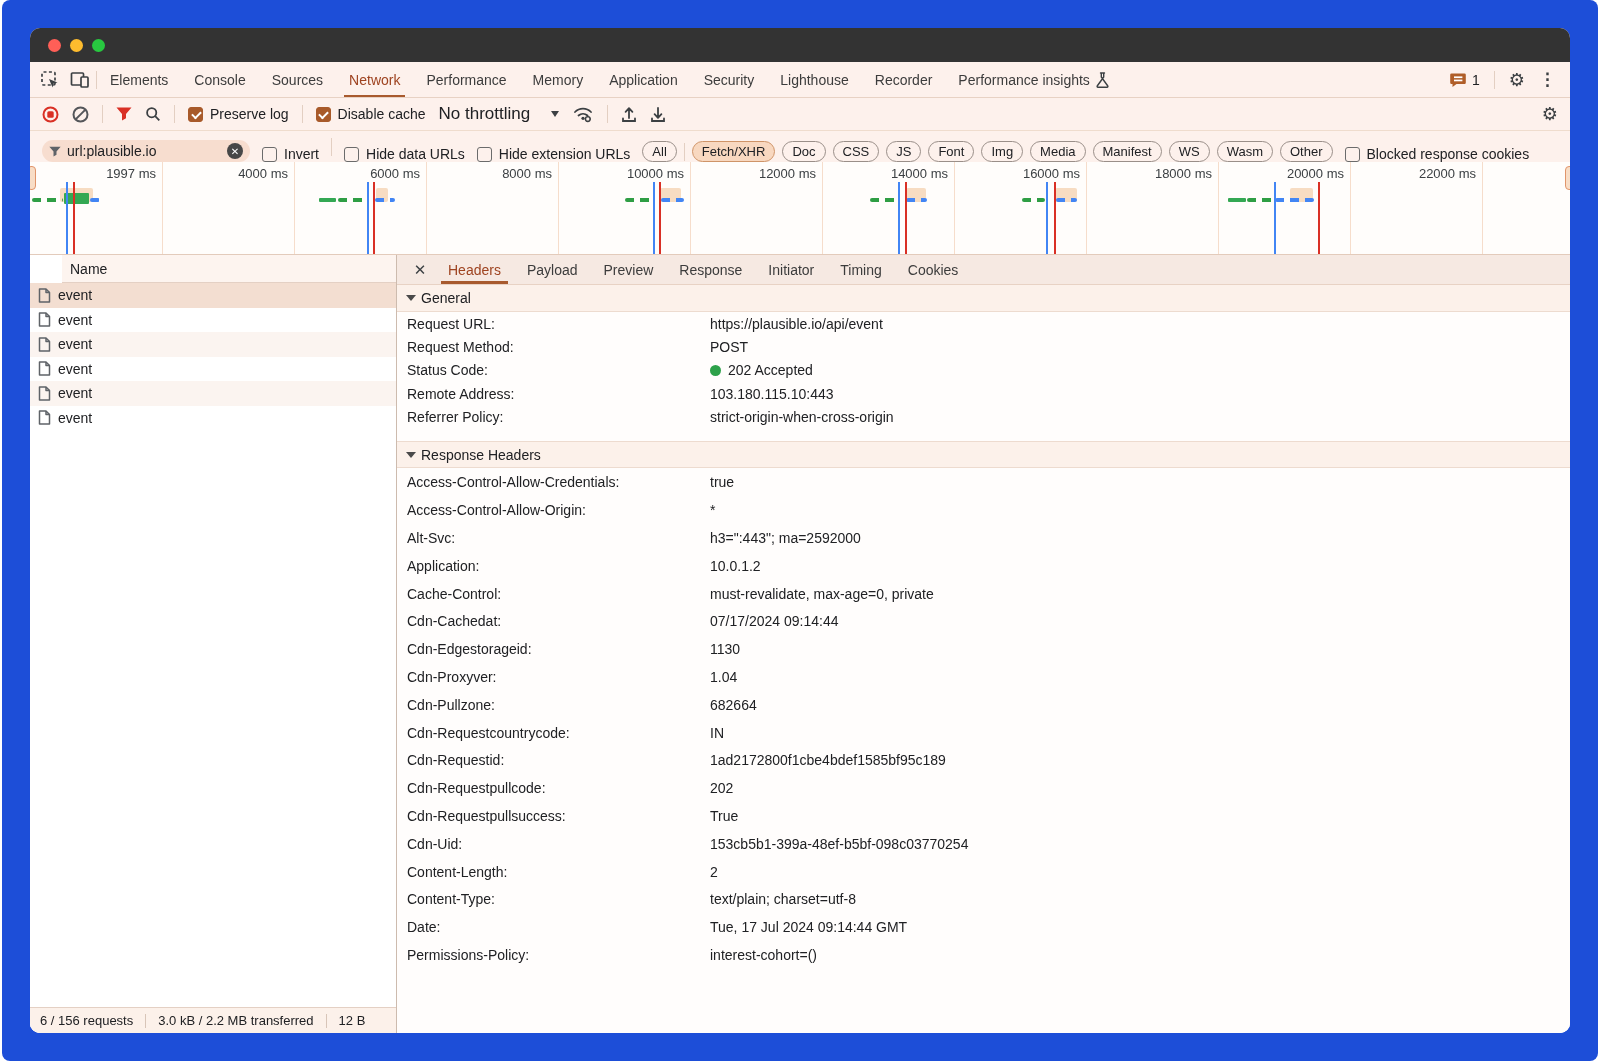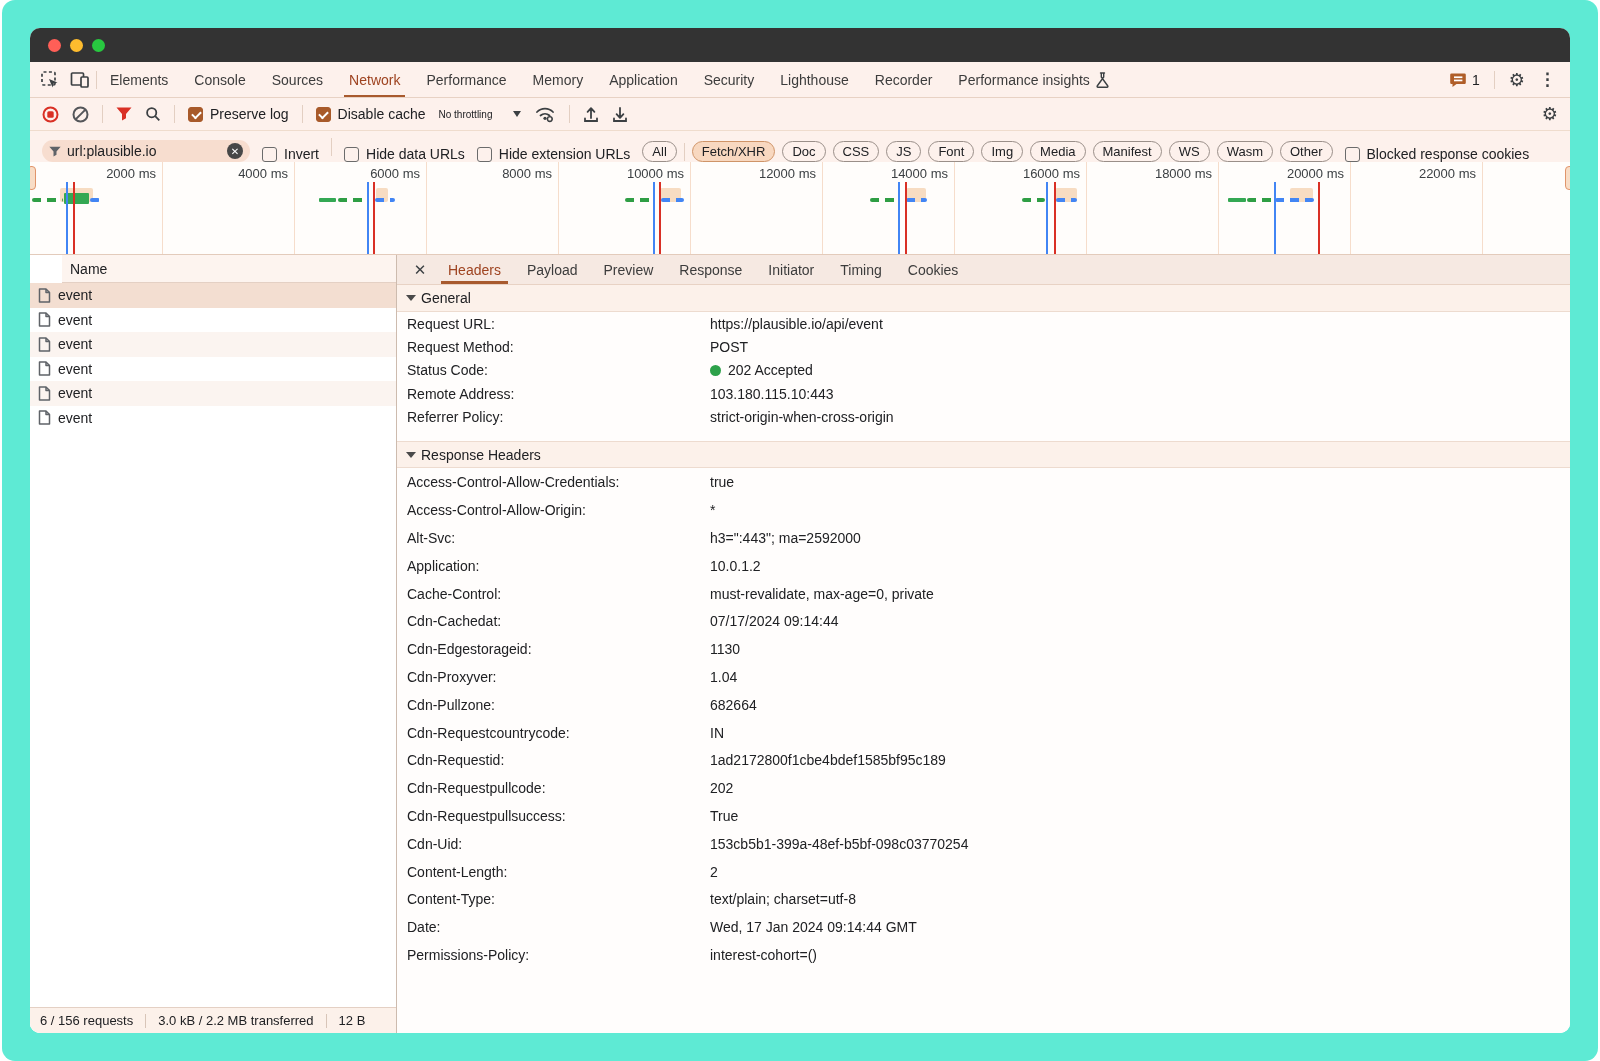--- a/index.html
+++ b/index.html
@@ -1,19 +1,19 @@
 <!DOCTYPE html>
 <html><head>
 <meta charset="utf-8">
 <style>
   * { box-sizing: border-box; margin: 0; padding: 0; }
   html,body { width:1600px; height:1061px; background:#fff; font-family:"Liberation Sans", sans-serif; }
   body { position:relative; overflow:hidden; }
 
-  .frame { position:absolute; left:2px; top:0; right:2px; bottom:0; background:#5eead4; border-radius:13px; }
+  .frame { position:absolute; left:2px; top:0; right:2px; bottom:0; background:#1d4ed8; border-radius:8px; }
   .window { position:absolute; left:28px; top:28px; right:28px; bottom:28px;
             border-radius:10px; overflow:hidden; background:#fdf1ec; display:flex; flex-direction:column; }
 
   
   .titlebar { height:34px; background:#333333; display:flex; align-items:center; padding-left:18px; flex-shrink:0; }
   .light { width:13px; height:13px; border-radius:50%; margin-right:9px; }
   .light.red { background:#ff5f57; } .light.yellow { background:#febc2e; } .light.green { background:#28c840; }
 
   
   .tabbar { height:36px; background:#fdf1ec; border-bottom:1px solid #e8d2c4; display:flex; align-items:stretch; flex-shrink:0; }
@@ -27,21 +27,21 @@
   .gear-glyph { font-size:18px; color:#3c4043; line-height:1; }
   .kebab { font-size:17px; color:#3c4043; font-weight:bold; letter-spacing:0; }
 
   
   .toolbar { height:33px; background:#fdf1ec; border-bottom:1px solid #efdccd; display:flex; align-items:center; padding:0 12px; gap:13px; flex-shrink:0; }
   .cb { display:flex; align-items:center; gap:7px; font-size:14px; color:#202124; }
   .box { width:15px; height:15px; border-radius:3px; border:1.5px solid #6b6b6b; background:transparent; position:relative; flex-shrink:0; }
   .box.checked { background:#a85a2a; border-color:#a85a2a; }
   .box.checked::after { content:""; position:absolute; left:2.5px; top:3px; width:7px; height:4px;
                         border-left:2px solid #fff; border-bottom:2px solid #fff; transform:rotate(-45deg); }
-  .throttle { display:flex; align-items:center; gap:13px; font-size:10px; color:#202124; }
+  .throttle { display:flex; align-items:center; gap:13px; font-size:17px; color:#202124; }
   .dd-arrow { width:0; height:0; border-left:4.5px solid transparent; border-right:4.5px solid transparent; border-top:6px solid #3c4043; margin-left:8px; }
   .toolbar .spacer { flex:1; }
 
   
   .frow1 { height:31px; background:#fdf1ec; display:flex; align-items:flex-end; padding:0 12px; gap:12px; flex-shrink:0; }
   .filter-pill { width:208px; height:22px; border-radius:12px; background:#f7ddcf; display:flex; align-items:center; padding:0 7px; gap:6px; }
   .filter-pill input { border:none; background:transparent; outline:none; font-size:14px; color:#202124; flex:1; width:100%; font-family:"Liberation Sans",sans-serif; }
   .clear-x { width:16px; height:16px; border-radius:50%; background:#474747; color:#fff; font-size:10px; display:flex; align-items:center; justify-content:center; flex-shrink:0; }
   .pills { display:flex; align-items:center; gap:7px; }
   .pill { height:21px; display:flex; align-items:center; padding:0 9px; border:1px solid #9a8f89; border-radius:11px; font-size:13px; color:#202124; background:transparent; }
@@ -286,21 +286,21 @@
         <span class="box"></span>
         <span>Blocked response cookies</span>
       </label>
     </div>
 
 
     <div class="overview" id="overview">
       <span class="ov-handle" style="left:-3px"></span>
       <span class="ov-handle" style="right:-4px"></span>
     <div class="grid" style="left: 132px;"></div>
-        <span class="ticklabel" style="left: 132px;">2000 ms</span>
+        <span class="ticklabel" style="left: 132px;">1997 ms</span>
         <div class="grid" style="left: 264px;"></div>
         <span class="ticklabel" style="left: 264px;">4000 ms</span>
         <div class="grid" style="left: 396px;"></div>
         <span class="ticklabel" style="left: 396px;">6000 ms</span>
         <div class="grid" style="left: 528px;"></div>
         <span class="ticklabel" style="left: 528px;">8000 ms</span>
         <div class="grid" style="left: 660px;"></div>
         <span class="ticklabel" style="left: 660px;">10000 ms</span>
         <div class="grid" style="left: 792px;"></div>
         <span class="ticklabel" style="left: 792px;">12000 ms</span>
@@ -569,21 +569,21 @@
               </div>
               <div class="hrow">
                 <span class="hname">Content-Type:</span>
                 <span class="hval">
                   <span>text/plain; charset=utf-8</span>
                 </span>
               </div>
               <div class="hrow">
                 <span class="hname">Date:</span>
                 <span class="hval">
-                  <span>Wed, 17 Jan 2024 09:14:44 GMT</span>
+                  <span>Tue, 17 Jul 2024 09:14:44 GMT</span>
                 </span>
               </div>
               <div class="hrow">
                 <span class="hname">Permissions-Policy:</span>
                 <span class="hval">
                   <span>interest-cohort=()</span>
                 </span>
               </div>
             </div>
         </div>

